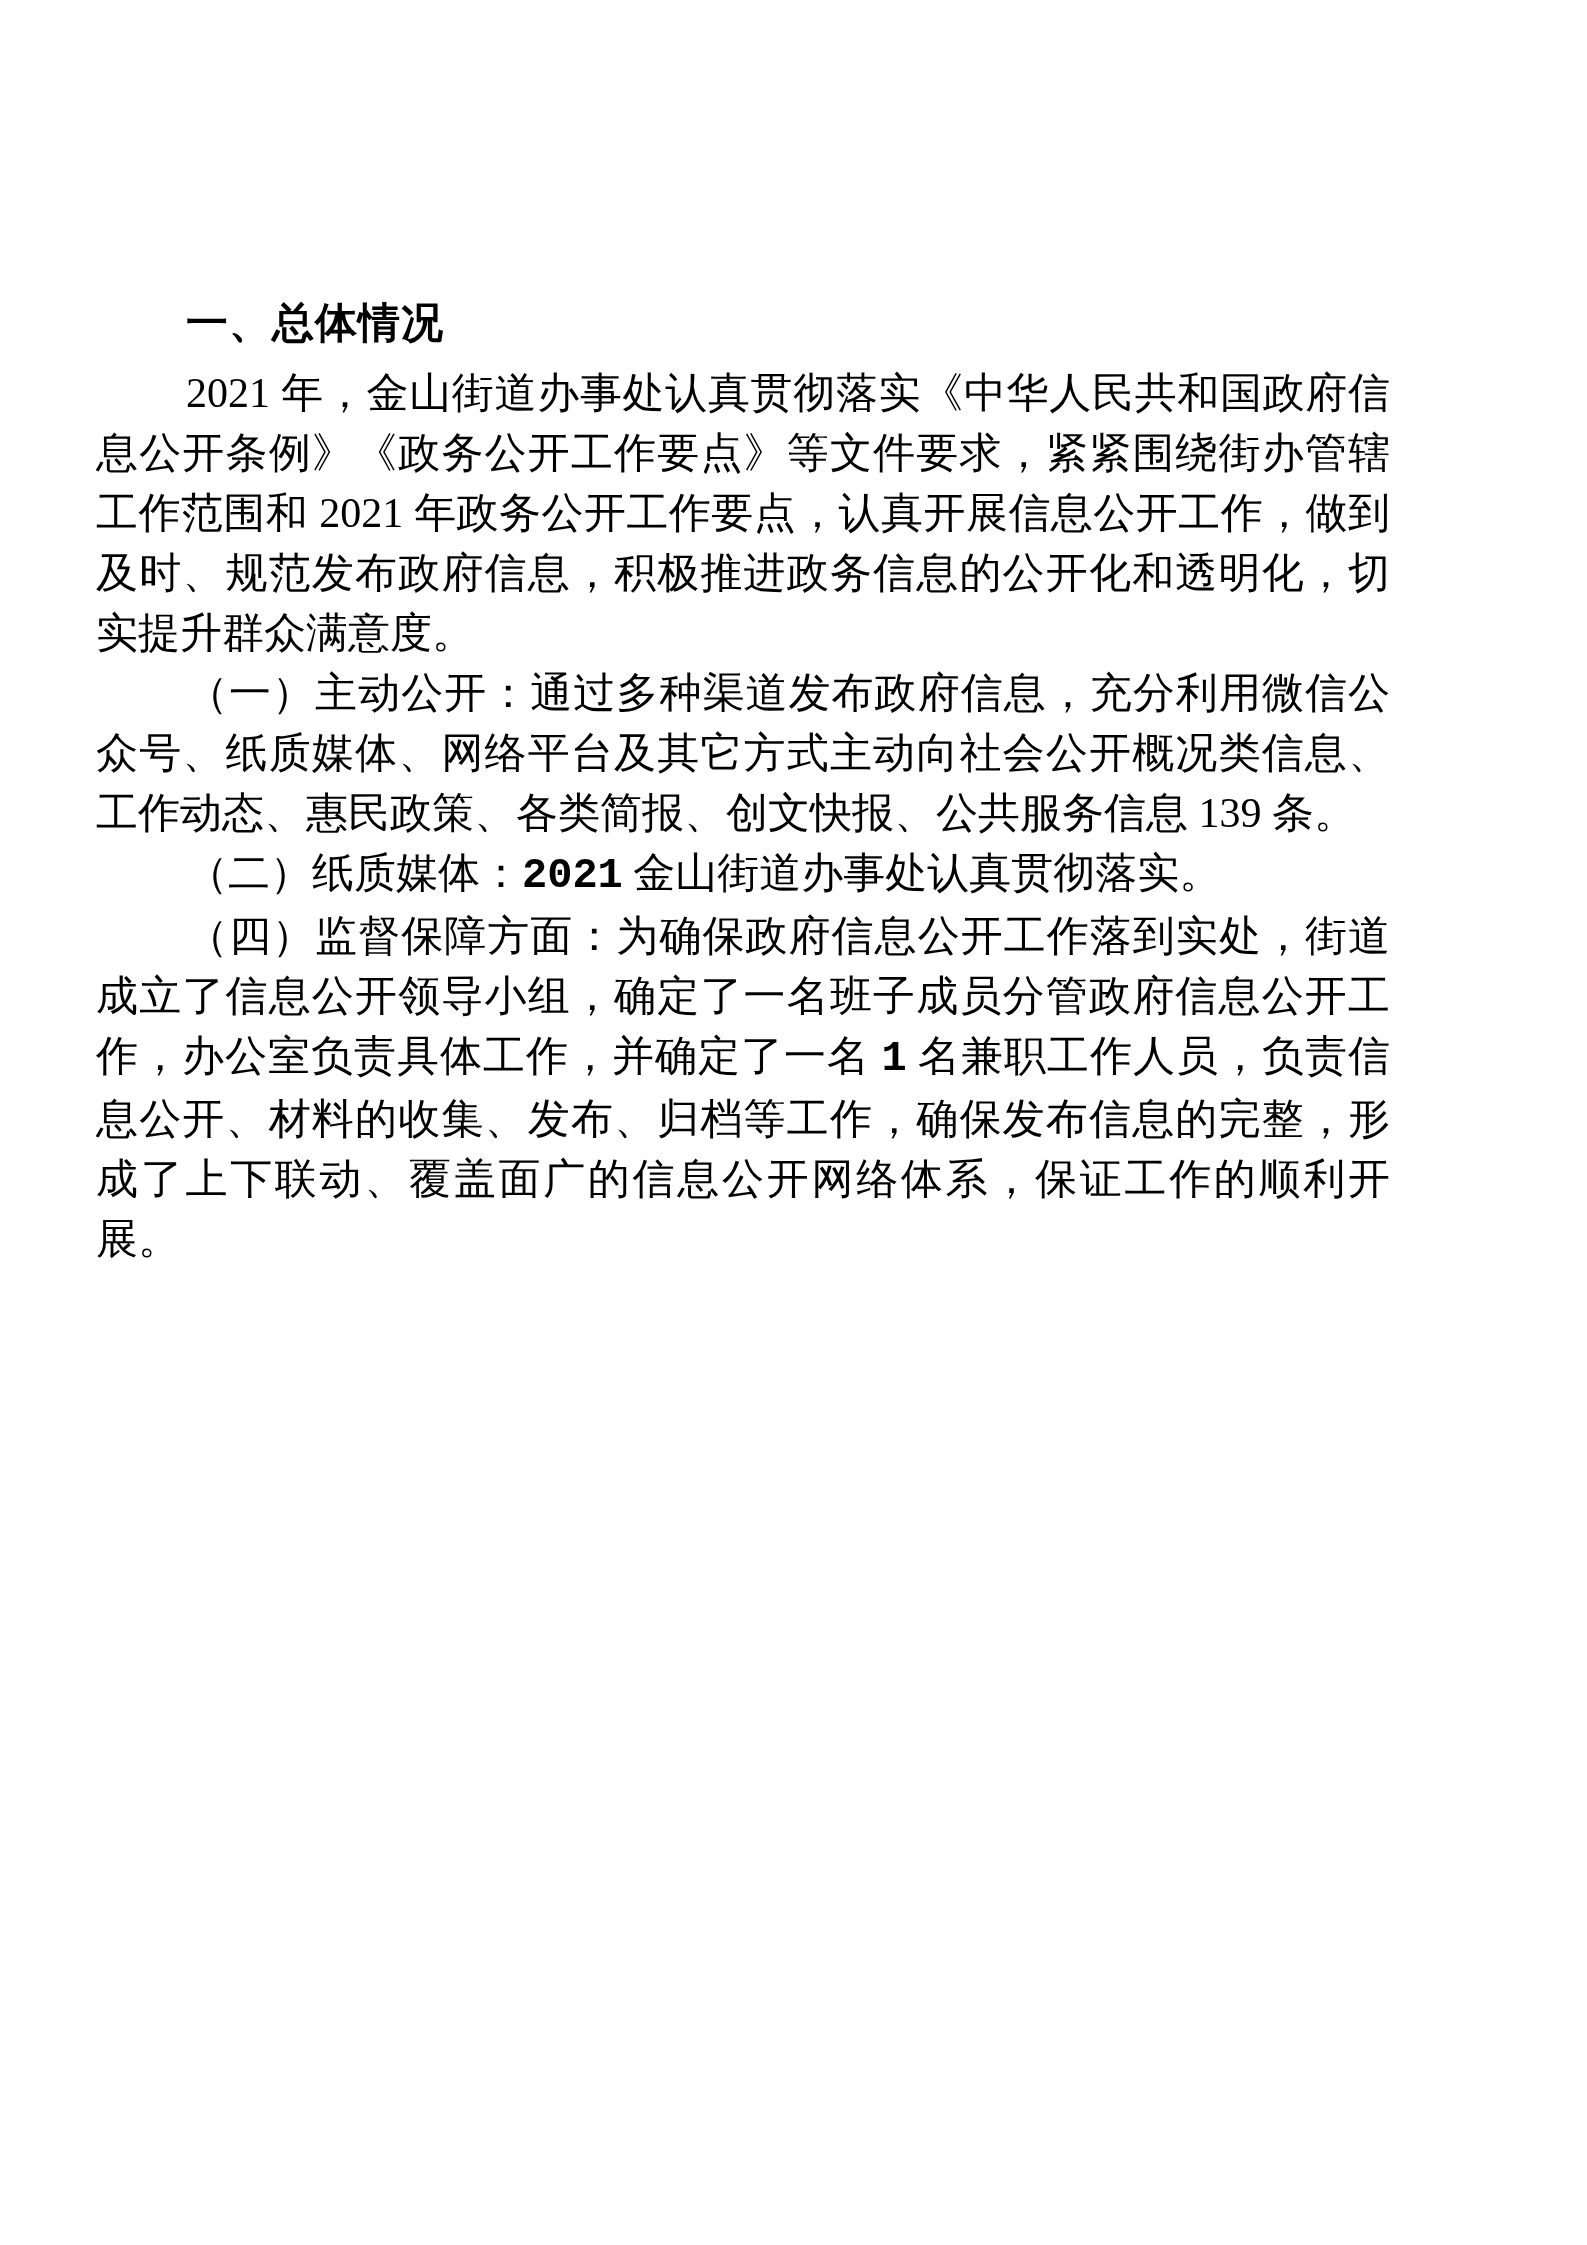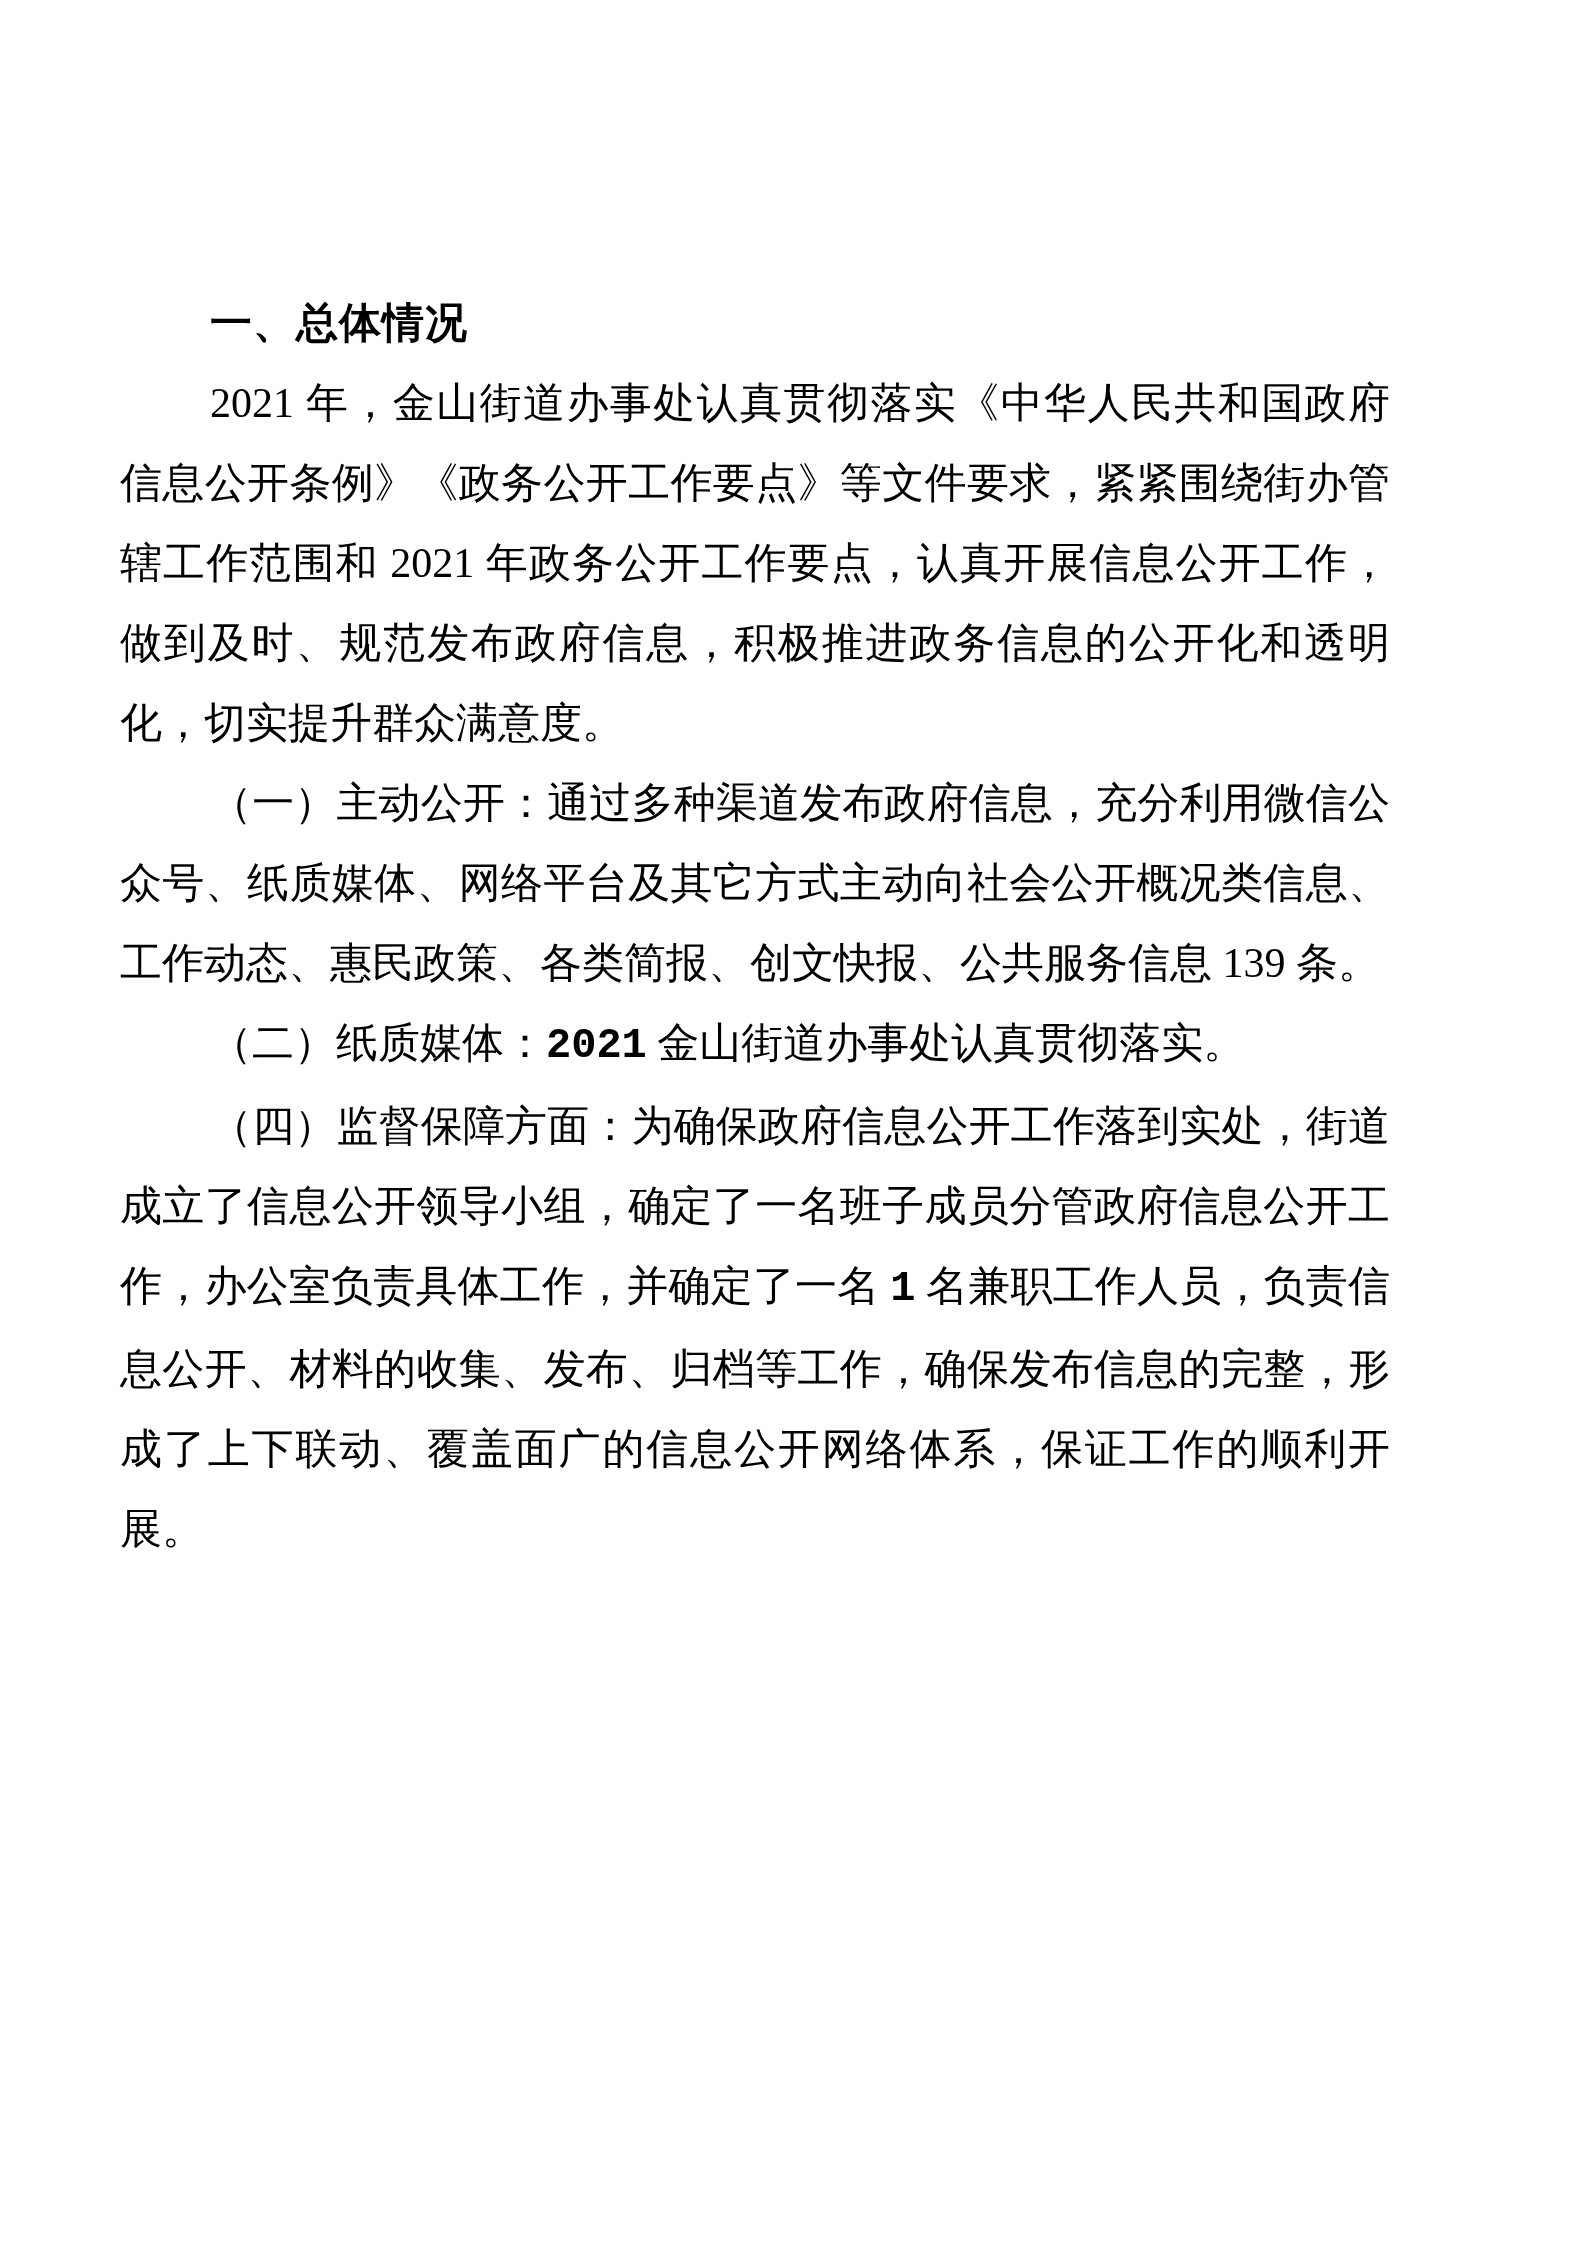--- a/index.html
+++ b/index.html
@@ -8,37 +8,37 @@
     background: #e8e8e8;
   }
   .page {
     position: relative;
     width: 1587px;
     height: 2245px;
     margin: 0 auto;
     background: #ffffff;
     color: #000000;
     box-sizing: border-box;
-    padding: 283px 197px 0 120px;
+    padding: 283px 197px 0 96px;
     font-family: "Liberation Serif", "DejaVu Serif", serif;
     overflow: hidden;
   }
   .heading {
     margin: 0;
     font-family: "Liberation Sans", "DejaVu Sans", sans-serif;
     font-weight: 700;
     font-size: 42px;
     line-height: 80px;
     text-indent: 90px;
     letter-spacing: 1px;
   }
   .para {
     margin: 0;
     font-size: 42px;
-    line-height: 80px;
+    line-height: 60px;
     text-align: justify;
     text-indent: 90px;
     word-break: break-all;
   }
   .bold-run {
     font-family: Liberation Mono, monospace;
     font-weight: 700;
   }
 </style>
 </head>

